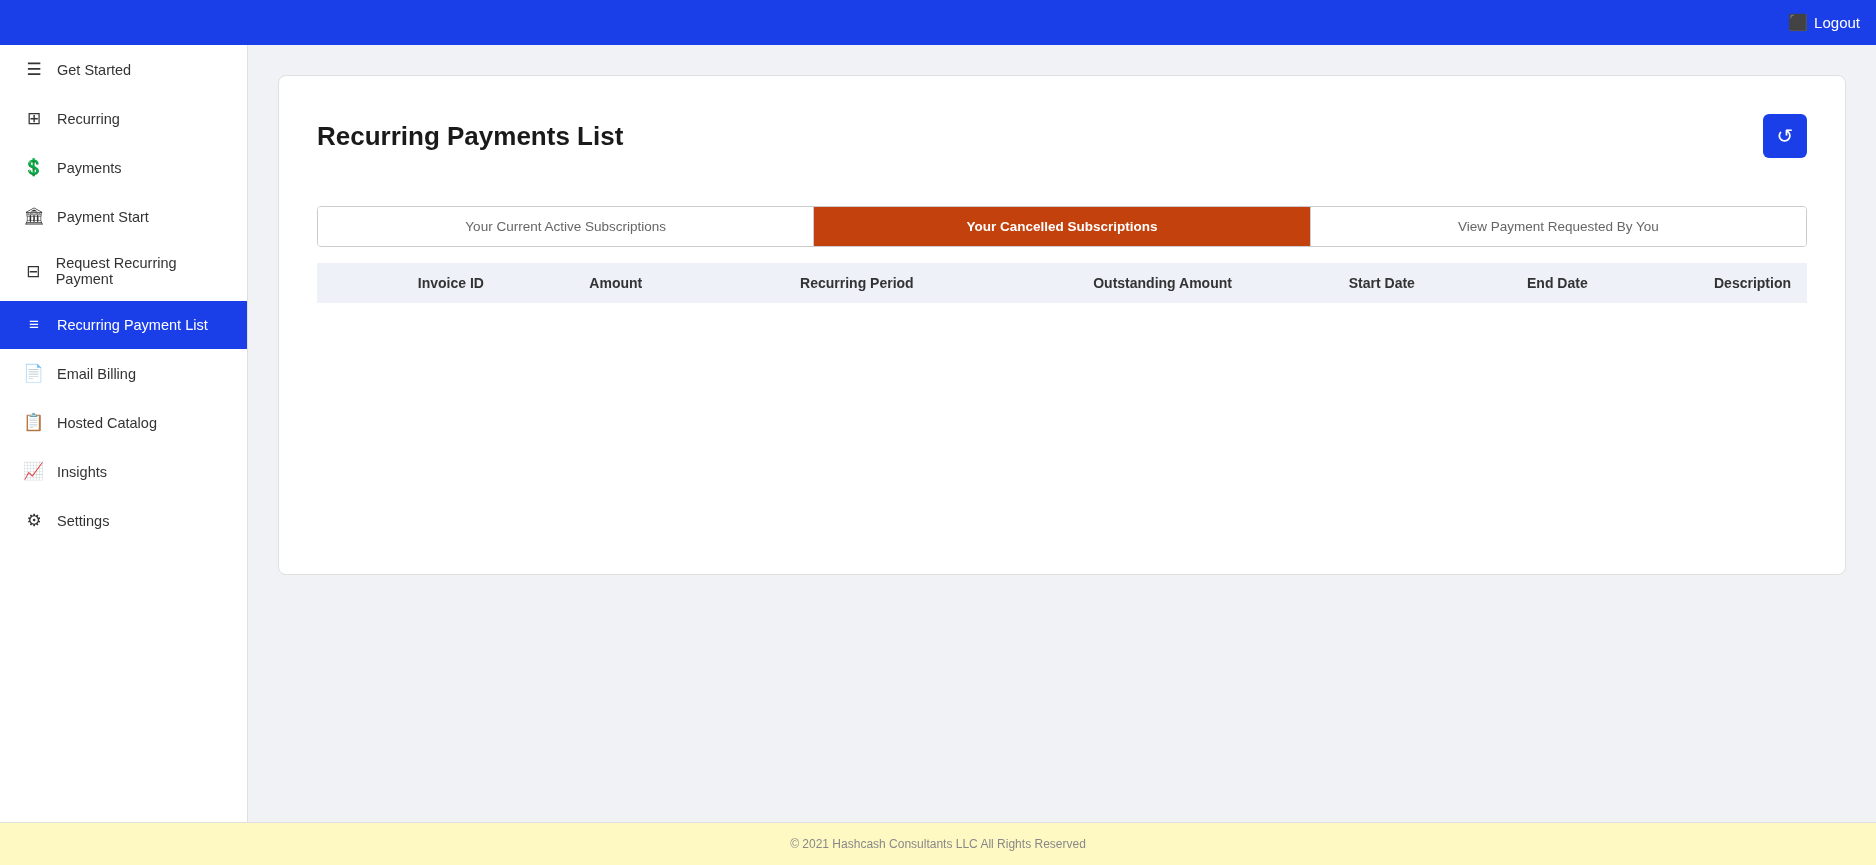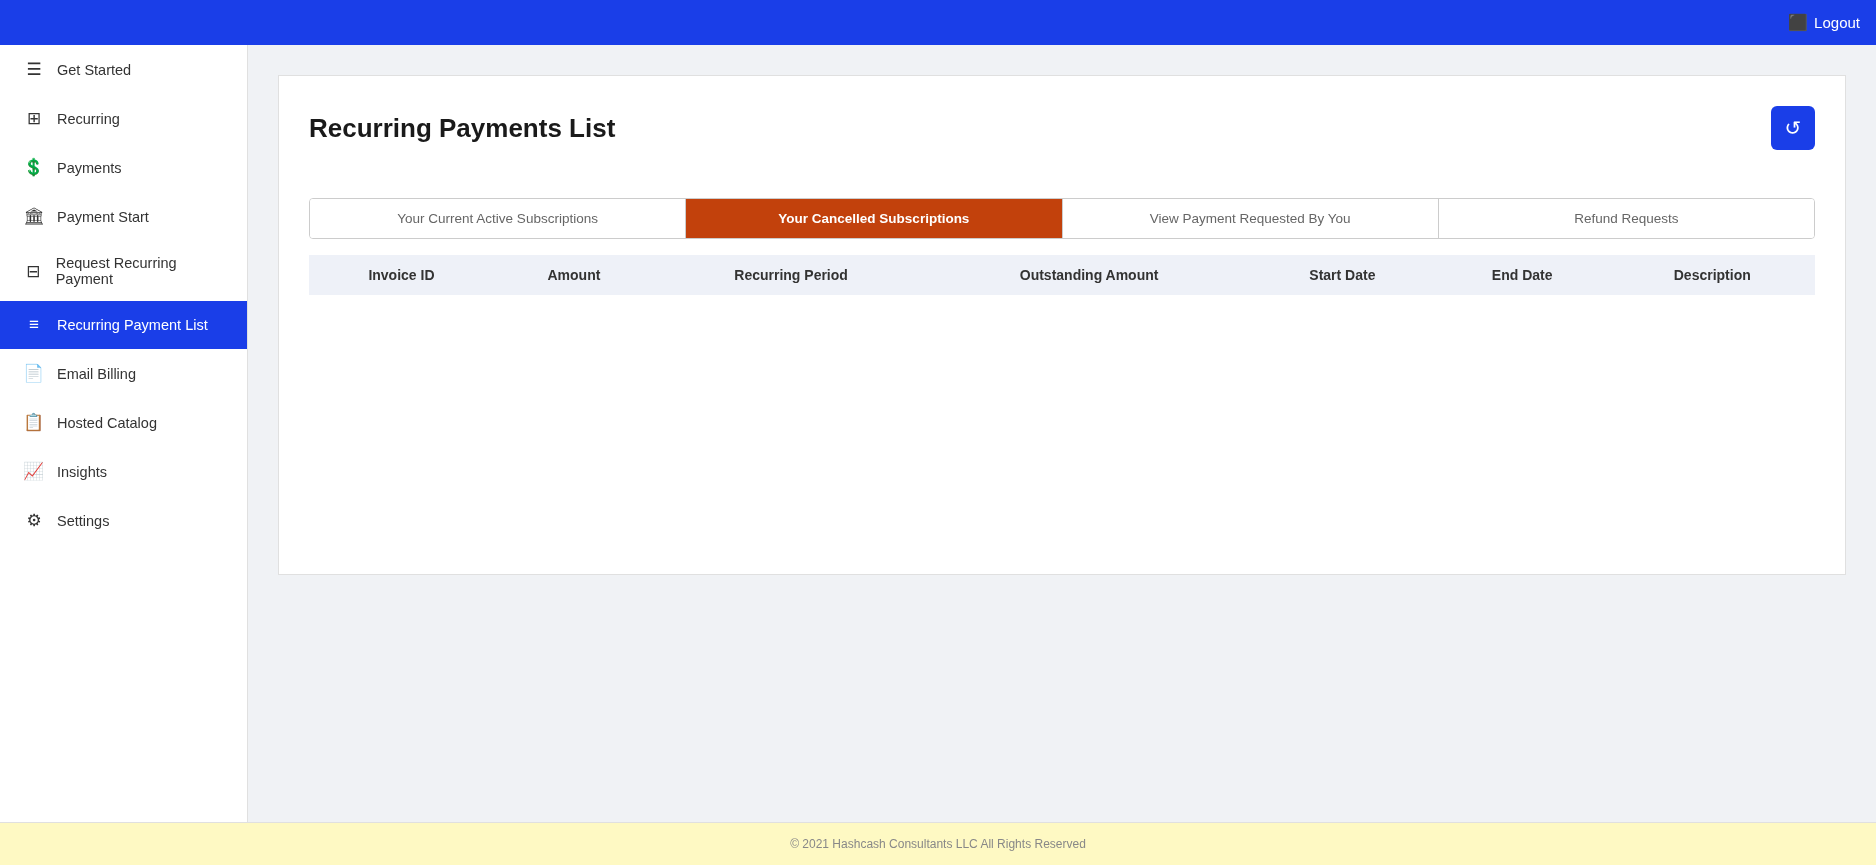--- a/index.html
+++ b/index.html
@@ -74,23 +74,23 @@
 
     
     .main-content {
       flex: 1;
       overflow-y: auto;
       padding: 30px 30px 20px 30px;
     }
 
     .page-card {
       background: #fff;
-      border-radius: 0;
+      border-radius: 8px;
       border: 1px solid #e0e0e0;
-      padding: 30px;
+      padding: 38px;
       min-height: 500px;
     }
 
     .page-card-header {
       display: flex;
       align-items: center;
       justify-content: space-between;
       margin-bottom: 24px;
     }
 
@@ -145,21 +145,21 @@
     
     .data-table {
       width: 100%;
       border-collapse: collapse;
     }
     .data-table thead tr {
       background: #eef1f8;
     }
     .data-table th {
       padding: 12px 16px;
-      text-align: center;
+      text-align: right;
       font-size: 14px;
       font-weight: 600;
       color: #333;
     }
 
     .footer {
       text-align: center;
       padding: 14px;
       font-size: 12px;
       color: #888;
@@ -232,21 +232,20 @@
         <button class="refresh-btn">
           <span>↺</span>
         </button>
       </div>
 
       <div class="tabs-container">
 
       <div class="tab">Your Current Active Subscriptions</div>
           <div class="tab active">Your Cancelled Subscriptions</div>
           <div class="tab">View Payment Requested By You</div>
-          <div class="tab">Refund Requests</div>
         </div>
 
       <table class="data-table">
         <thead>
           <tr>
 
           <th>Invoice ID</th>
               <th>Amount</th>
               <th>Recurring Period</th>
               <th>Outstanding Amount</th>

